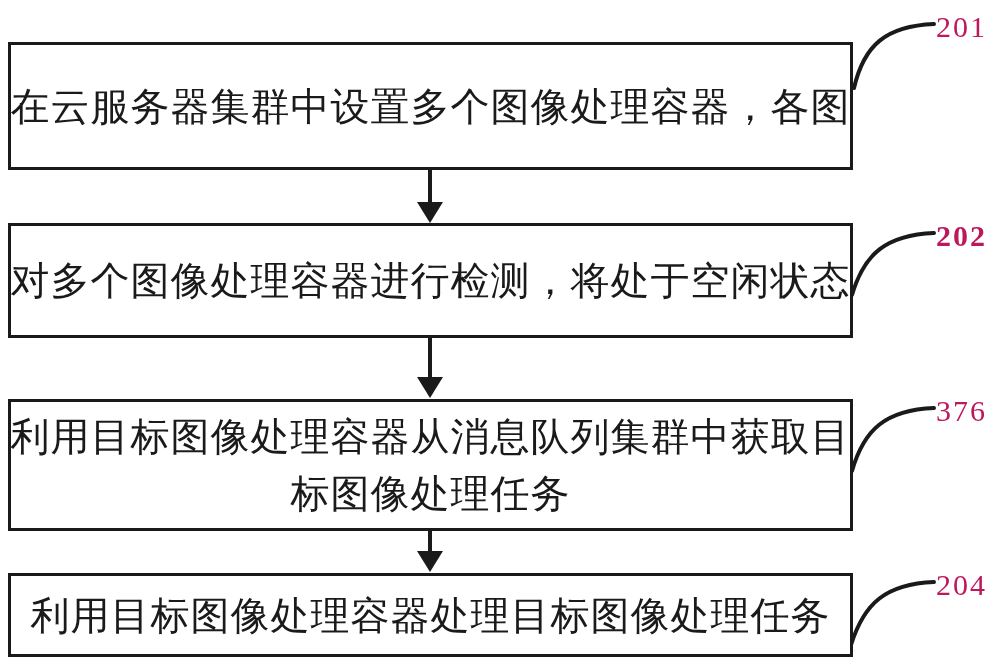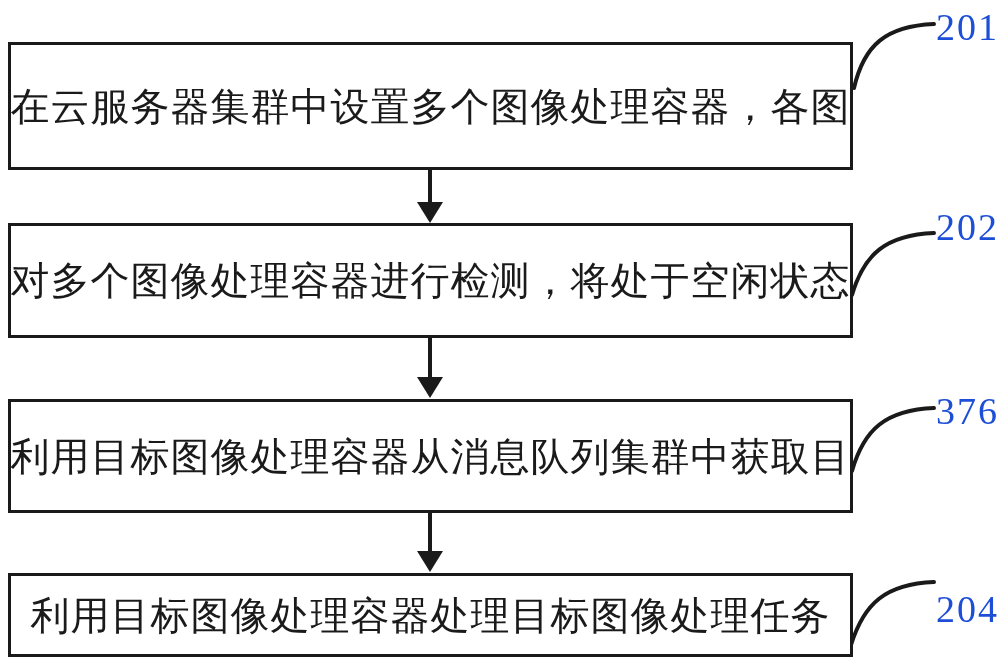--- a/index.html
+++ b/index.html
@@ -36,24 +36,24 @@
   }
   .box-line {
     font-size: 39px;
     line-height: 57px;
     letter-spacing: 1px;
     white-space: nowrap;
     color: #1a1a1a;
   }
   .ref-label {
     position: absolute;
-    font-size: 38px;
+    font-size: 30px;
     line-height: 42px;
     letter-spacing: 2px;
-    color: #1d4ed8;
+    color: #be185d;
   }
 </style>
 </head>
 <body>
 
 <div class="stage">
 
   <svg class="connector-layer" viewBox="0 0 1000 668" xmlns="http://www.w3.org/2000/svg">
 
     <g>
@@ -78,26 +78,27 @@
   </svg>
 
   <div class="step-box" style="left:8px; top:42px; width:845px; height:128px;">
     <div class="box-line">在云服务器集群中设置多个图像处理容器，各图</div>
   </div>
 
   <div class="step-box" style="left:8px; top:223px; width:845px; height:115px;gap:26px;">
     <div class="box-line">对多个图像处理容器进行检测，将处于空闲状态</div>
   </div>
 
-  <div class="step-box" style="left:8px; top:399px; width:845px; height:114px;">
+  <div class="step-box" style="left:8px; top:399px; width:845px; height:132px;">
     <div class="box-line">利用目标图像处理容器从消息队列集群中获取目</div>
+    <div class="box-line">标图像处理任务</div>
   </div>
 
   <div class="step-box" style="left:8px; top:573px; width:845px; height:84px;justify-content:center;">
     <div class="box-line">利用目标图像处理容器处理目标图像处理任务</div>
   </div>
 
   <div class="ref-label" style="left:936px; top:6px;">201</div>
-  <div class="ref-label" style="left:936px; top:206px;">202</div>
+  <div class="ref-label" style="left:936px; top:215px;font-weight:bold;">202</div>
   <div class="ref-label" style="left:936px; top:390px;">376</div>
-  <div class="ref-label" style="left:936px; top:588px;">204</div>
+  <div class="ref-label" style="left:936px; top:564px;">204</div>
 
 </div>
 
 </body></html>

